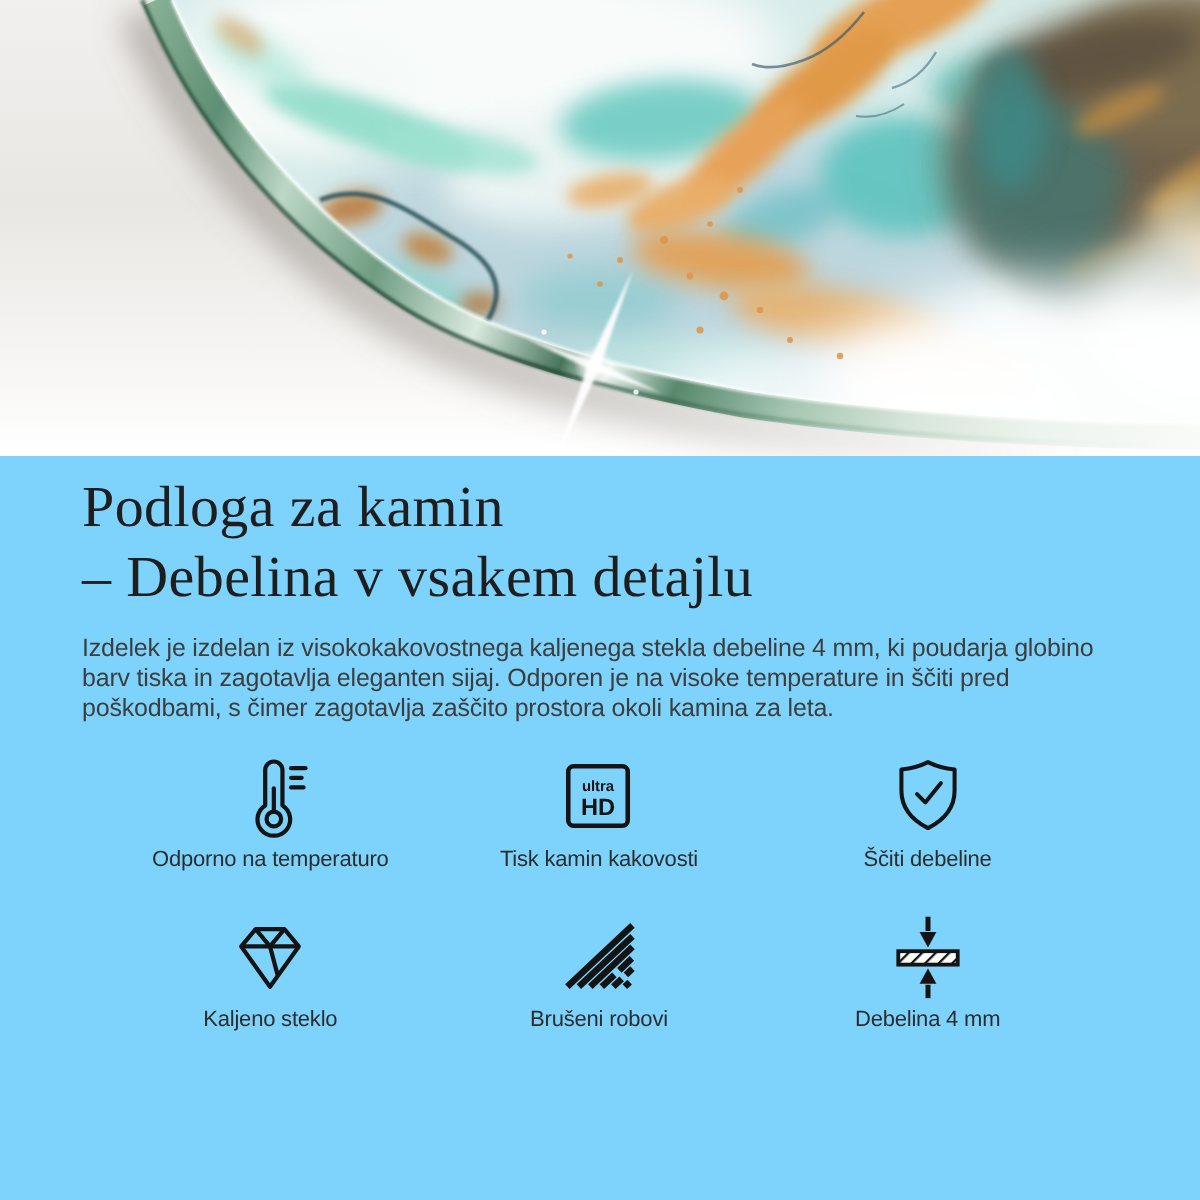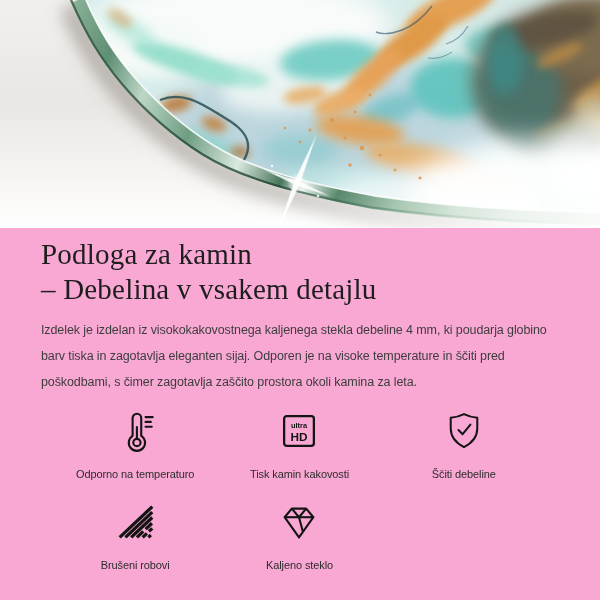--- a/index.html
+++ b/index.html
@@ -1,27 +1,27 @@
 <!DOCTYPE html>
 <html><head>
 <meta charset="utf-8">
 <style>
   html,body{margin:0;padding:0;background:#ffffff;}
   body{width:600px;height:600px;overflow:hidden;font-family:"Liberation Sans",sans-serif;}
-  .page{width:600px;height:600px;background:#f9a8d4;}
+  .page{width:600px;height:600px;background:#7dd3fc;}
   .hero{position:relative;width:600px;height:228px;overflow:hidden;}
   .hero svg{display:block;}
   .content{padding:0 42px 0 41px;}
   h1{margin:9px 0 0 0;font-family:"Liberation Serif","DejaVu Serif",serif;font-weight:400;
      font-size:29px;line-height:35px;color:#1e1e1e;letter-spacing:.2px;}
-  .para{margin:10px 0 0 0;max-width:520px;font-size:12.5px;line-height:26px;color:#3d3d3d;letter-spacing:-.1px;}
+  .para{margin:10px 0 0 0;max-width:520px;font-size:12.5px;line-height:15px;color:#3d3d3d;letter-spacing:-.1px;}
   .features{margin:13px 12px 0 12px;display:grid;grid-template-columns:repeat(3,1fr);row-gap:18px;}
   .feature{display:flex;flex-direction:column;align-items:center;}
   .ficon{height:46px;display:flex;align-items:center;justify-content:flex-start;}
-  .flabel{margin-top:14px;font-size:11px;line-height:13px;color:#2c2c2c;letter-spacing:-.1px;text-align:right;}
+  .flabel{margin-top:3px;font-size:11px;line-height:13px;color:#2c2c2c;letter-spacing:-.1px;text-align:right;}
   .icon-svg{stroke:#141414;fill:none;stroke-width:2.2;}
   .t-small{font-family:"Liberation Sans",sans-serif;font-size:8.5px;font-weight:700;fill:#141414;}
   .t-big{font-family:"Liberation Sans",sans-serif;font-size:13.5px;font-weight:800;fill:#141414;}
 </style>
 </head>
 <body>
 
 <div class="page">
 
   <div class="hero">
@@ -221,40 +221,58 @@
           <svg class="icon-svg" width="44" height="44" viewBox="0 0 48 48" stroke-width="2.4" stroke-linecap="round" stroke-linejoin="round">
             <path d="M24,5.5 C28,7.5 33,9 38.5,9.5 V21 c0,10 -6.5,16.5 -14.5,20.5 C16,37.5 9.5,31 9.5,21 V9.5 C15,9 20,7.5 24,5.5 Z"></path>
             <path d="M18,23 l4.5,4.5 L31,17"></path>
           </svg>
         </div>
         <div class="flabel">Ščiti debeline</div>
       </div>
 
       <div class="feature">
         <div class="ficon">
+          <svg class="icon-svg" width="46" height="46" viewBox="0 0 48 48" stroke-width="2" stroke-linejoin="round">
+            <path d="M9,19 L16.5,10 H31.5 L39,19 L24,40 Z"></path>
+            <line x1="9" y1="19" x2="39" y2="19"></line>
+            <path d="M16.5,10 L24,19 L31.5,10"></path>
+            <line x1="24" y1="19" x2="28" y2="34"></line>
+          </svg>
+        </div>
+        <div class="flabel">Kaljeno steklo</div>
+      </div>
+
+      <div class="feature">
+        <div class="ficon">
           <svg width="46" height="46" viewBox="0 0 48 48" stroke="#141414" fill="none" stroke-width="3.4">
             <line x1="8" y1="40" x2="42" y2="8"></line>
             <line x1="14" y1="40" x2="42" y2="13.7"></line>
             <line x1="20" y1="40" x2="42" y2="19.3"></line>
             <line x1="26" y1="40" x2="42" y2="25" stroke-dasharray="9 3.5"></line>
             <line x1="32" y1="40" x2="42" y2="30.6" stroke-dasharray="6 3"></line>
             <line x1="38" y1="40" x2="42" y2="36.2" stroke-dasharray="3.5 2.5"></line>
           </svg>
         </div>
         <div class="flabel">Brušeni robovi</div>
       </div>
 
       <div class="feature">
         <div class="ficon">
-          <svg class="icon-svg" width="46" height="46" viewBox="0 0 48 48" stroke-width="2" stroke-linejoin="round">
-            <path d="M9,19 L16.5,10 H31.5 L39,19 L24,40 Z"></path>
-            <line x1="9" y1="19" x2="39" y2="19"></line>
-            <path d="M16.5,10 L24,19 L31.5,10"></path>
-            <line x1="24" y1="19" x2="28" y2="34"></line>
-          </svg>
-        </div>
-        <div class="flabel">Kaljeno steklo</div>
-      </div>
-
+          <svg width="46" height="46" viewBox="0 0 48 48">
+            <defs>
+              <pattern id="hatchP" width="5" height="5" patternUnits="userSpaceOnUse" patternTransform="rotate(45)">
+                <rect width="5" height="5" fill="#ffffff"></rect>
+                <line x1="0" y1="0" x2="0" y2="5" stroke="#141414" stroke-width="2.4"></line>
+              </pattern>
+            </defs>
+            <rect x="8.5" y="21.5" width="31" height="7" fill="url(#hatchP)" stroke="#141414" stroke-width="2"></rect>
+            <line x1="24" y1="3.5" x2="24" y2="11" stroke="#141414" stroke-width="2.6"></line>
+            <polygon points="24,19.5 19.6,11.5 28.4,11.5" fill="#141414"></polygon>
+            <line x1="24" y1="39" x2="24" y2="46" stroke="#141414" stroke-width="2.6"></line>
+            <polygon points="24,30.5 19.6,38.5 28.4,38.5" fill="#141414"></polygon>
+          </svg>
+        </div>
+        <div class="flabel">Debelina 4 mm</div>
+      </div>
 
     </div>
   </div>
 </div>
 
 </body></html>

